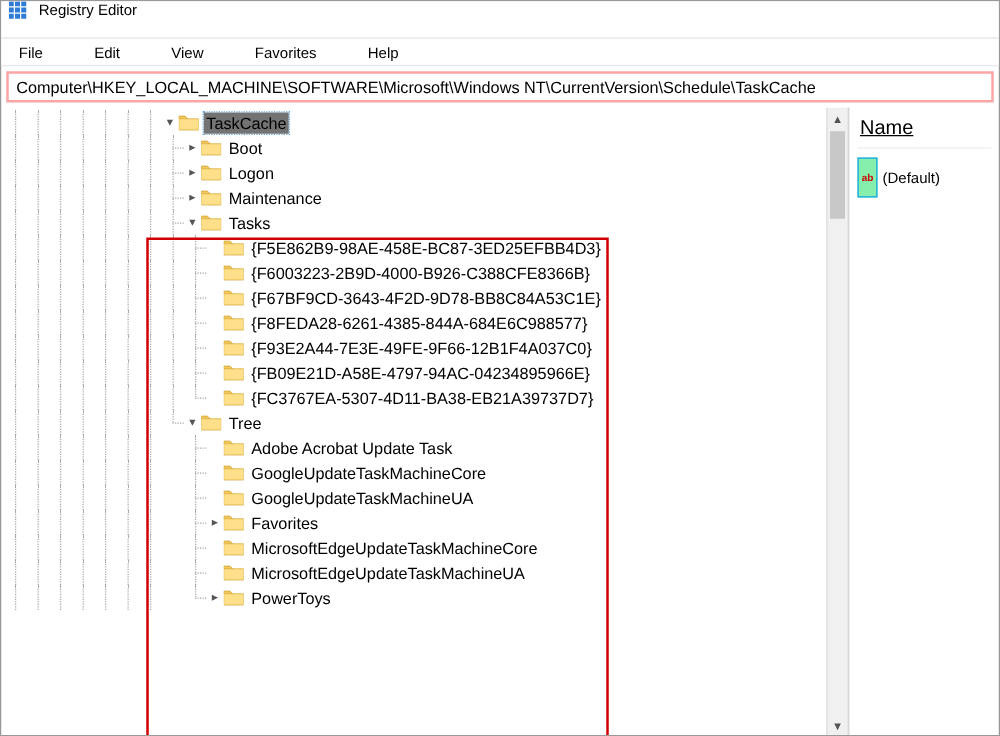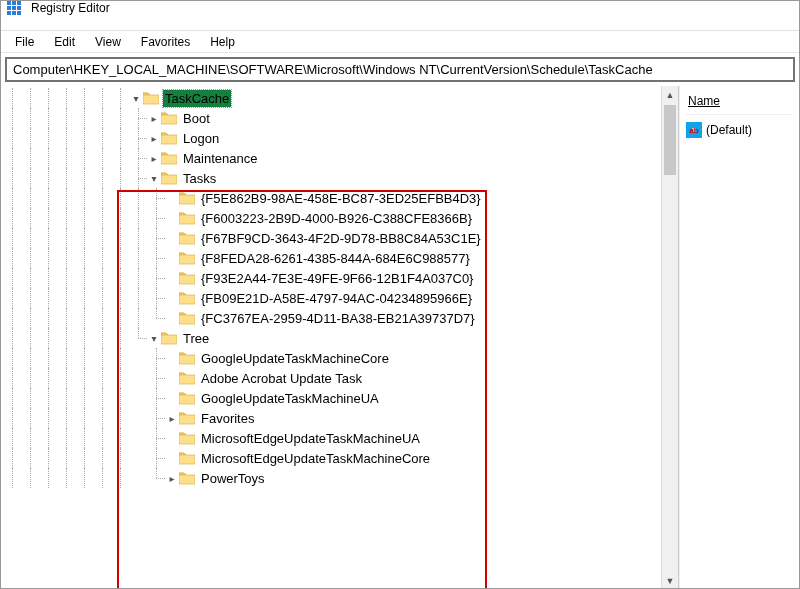--- a/index.html
+++ b/index.html
@@ -29,30 +29,31 @@
   .titlebar .title {
     font-size: 12px;
   }
   .menubar {
     display: flex;
     height: 22px;
     align-items: center;
     padding-left: 4px;
     background: #fff;
     border-bottom: 1px solid #e8e8e8;
+    gap: 21px;
   }
   .menubar .menu-item {
     padding: 2px 10px;
     cursor: default;
   }
   .addressbar-wrap {
     padding: 4px 4px;
   }
   .addressbar {
-    border: 2px solid #737373;
+    border: 2px solid #fca5a5;
     padding: 3px 6px;
     font-size: 13px;
     background: #fff;
     white-space: nowrap;
     overflow: hidden;
   }
   .content {
     display: flex;
     height: calc(589px - 30px - 22px - 34px);
   }
@@ -61,39 +62,39 @@
     border-right: 1px solid #ccc;
     position: relative;
     overflow: hidden;
   }
   .values-pane {
     width: 120px;
     padding: 4px 6px;
     border-left: 1px solid #eee;
   }
   .values-pane .col-header {
-    font-size: 12px;
+    font-size: 16px;
     padding: 4px 0 6px 2px;
     border-bottom: 1px solid #eee;
     margin-bottom: 6px;
     text-decoration: underline;
   }
   .value-row {
     display: flex;
     align-items: center;
     gap: 4px;
     padding: 1px 0;
   }
   .ab-icon {
-    width: 16px; height: 16px;
+    width: 16px; height: 32px;
     display: inline-flex;
     align-items: center;
     justify-content: center;
-    border: 6px solid #0ea5e9;
-    background: #c4b5fd;
+    border: 1px solid #0ea5e9;
+    background: #86efac;
     color: #c00;
     font-size: 8px;
     font-weight: bold;
   }
   
   .tree {
     padding: 2px 0 2px 2px;
     position: relative;
     overflow-y: auto;
     height: 100%;
@@ -143,21 +144,21 @@
   }
   .folder-icon {
     width: 16px; height: 14px;
     margin-right: 4px;
     flex-shrink: 0;
   }
   .node-label {
     padding: 1px 2px;
   }
   .node-label.selected {
-    background: #15803d;
+    background: #737373;
     outline: 1px dotted #6aa8da;
   }
   .red-box {
     position: absolute;
     border: 2px solid #d00000;
     pointer-events: none;
   }
   .scrollbar {
     position: absolute;
     right: 0;
@@ -407,21 +408,21 @@
           <span class="indent-cell line-v"></span>
           <span class="indent-cell line-v"></span>
           <span class="indent-cell line-v"></span>
           <span class="indent-cell line-v"></span>
           <span class="indent-cell line-v line-h line-last"></span>
           <span class="expander"></span>
           <svg class="folder-icon" viewBox="0 0 16 14">
             <path d="M0 2 L5 2 L7 4 L16 4 L16 13 L0 13 Z" fill="#ffe08a" stroke="#d4a93a" stroke-width="0.6"></path>
             <path d="M0 2 L5 2 L7 4 L0 4 Z" fill="#f5c95f" stroke="#d4a93a" stroke-width="0.6"></path>
           </svg>
-          <span class="node-label">{FC3767EA-2959-4D11-BA38-EB21A39737D7}</span>
+          <span class="node-label">{FC3767EA-5307-4D11-BA38-EB21A39737D7}</span>
         </div>
         <div class="tree-row">
           <span class="indent-cell line-v"></span>
           <span class="indent-cell line-v"></span>
           <span class="indent-cell line-v"></span>
           <span class="indent-cell line-v"></span>
           <span class="indent-cell line-v"></span>
           <span class="indent-cell line-v"></span>
           <span class="indent-cell line-v"></span>
           <span class="indent-cell line-v line-h line-last"></span>
@@ -440,54 +441,54 @@
           <span class="indent-cell line-v"></span>
           <span class="indent-cell line-v"></span>
           <span class="indent-cell line-v"></span>
           <span class="indent-cell"></span>
           <span class="indent-cell line-v line-h"></span>
           <span class="expander"></span>
           <svg class="folder-icon" viewBox="0 0 16 14">
             <path d="M0 2 L5 2 L7 4 L16 4 L16 13 L0 13 Z" fill="#ffe08a" stroke="#d4a93a" stroke-width="0.6"></path>
             <path d="M0 2 L5 2 L7 4 L0 4 Z" fill="#f5c95f" stroke="#d4a93a" stroke-width="0.6"></path>
           </svg>
+          <span class="node-label">Adobe Acrobat Update Task</span>
+        </div>
+        <div class="tree-row">
+          <span class="indent-cell line-v"></span>
+          <span class="indent-cell line-v"></span>
+          <span class="indent-cell line-v"></span>
+          <span class="indent-cell line-v"></span>
+          <span class="indent-cell line-v"></span>
+          <span class="indent-cell line-v"></span>
+          <span class="indent-cell line-v"></span>
+          <span class="indent-cell"></span>
+          <span class="indent-cell line-v line-h"></span>
+          <span class="expander"></span>
+          <svg class="folder-icon" viewBox="0 0 16 14">
+            <path d="M0 2 L5 2 L7 4 L16 4 L16 13 L0 13 Z" fill="#ffe08a" stroke="#d4a93a" stroke-width="0.6"></path>
+            <path d="M0 2 L5 2 L7 4 L0 4 Z" fill="#f5c95f" stroke="#d4a93a" stroke-width="0.6"></path>
+          </svg>
           <span class="node-label">GoogleUpdateTaskMachineCore</span>
         </div>
         <div class="tree-row">
           <span class="indent-cell line-v"></span>
           <span class="indent-cell line-v"></span>
           <span class="indent-cell line-v"></span>
           <span class="indent-cell line-v"></span>
           <span class="indent-cell line-v"></span>
           <span class="indent-cell line-v"></span>
           <span class="indent-cell line-v"></span>
           <span class="indent-cell"></span>
           <span class="indent-cell line-v line-h"></span>
           <span class="expander"></span>
           <svg class="folder-icon" viewBox="0 0 16 14">
             <path d="M0 2 L5 2 L7 4 L16 4 L16 13 L0 13 Z" fill="#ffe08a" stroke="#d4a93a" stroke-width="0.6"></path>
             <path d="M0 2 L5 2 L7 4 L0 4 Z" fill="#f5c95f" stroke="#d4a93a" stroke-width="0.6"></path>
           </svg>
-          <span class="node-label">Adobe Acrobat Update Task</span>
-        </div>
-        <div class="tree-row">
-          <span class="indent-cell line-v"></span>
-          <span class="indent-cell line-v"></span>
-          <span class="indent-cell line-v"></span>
-          <span class="indent-cell line-v"></span>
-          <span class="indent-cell line-v"></span>
-          <span class="indent-cell line-v"></span>
-          <span class="indent-cell line-v"></span>
-          <span class="indent-cell"></span>
-          <span class="indent-cell line-v line-h"></span>
-          <span class="expander"></span>
-          <svg class="folder-icon" viewBox="0 0 16 14">
-            <path d="M0 2 L5 2 L7 4 L16 4 L16 13 L0 13 Z" fill="#ffe08a" stroke="#d4a93a" stroke-width="0.6"></path>
-            <path d="M0 2 L5 2 L7 4 L0 4 Z" fill="#f5c95f" stroke="#d4a93a" stroke-width="0.6"></path>
-          </svg>
           <span class="node-label">GoogleUpdateTaskMachineUA</span>
         </div>
         <div class="tree-row">
           <span class="indent-cell line-v"></span>
           <span class="indent-cell line-v"></span>
           <span class="indent-cell line-v"></span>
           <span class="indent-cell line-v"></span>
           <span class="indent-cell line-v"></span>
           <span class="indent-cell line-v"></span>
           <span class="indent-cell line-v"></span>
@@ -508,38 +509,38 @@
           <span class="indent-cell line-v"></span>
           <span class="indent-cell line-v"></span>
           <span class="indent-cell line-v"></span>
           <span class="indent-cell"></span>
           <span class="indent-cell line-v line-h"></span>
           <span class="expander"></span>
           <svg class="folder-icon" viewBox="0 0 16 14">
             <path d="M0 2 L5 2 L7 4 L16 4 L16 13 L0 13 Z" fill="#ffe08a" stroke="#d4a93a" stroke-width="0.6"></path>
             <path d="M0 2 L5 2 L7 4 L0 4 Z" fill="#f5c95f" stroke="#d4a93a" stroke-width="0.6"></path>
           </svg>
+          <span class="node-label">MicrosoftEdgeUpdateTaskMachineCore</span>
+        </div>
+        <div class="tree-row">
+          <span class="indent-cell line-v"></span>
+          <span class="indent-cell line-v"></span>
+          <span class="indent-cell line-v"></span>
+          <span class="indent-cell line-v"></span>
+          <span class="indent-cell line-v"></span>
+          <span class="indent-cell line-v"></span>
+          <span class="indent-cell line-v"></span>
+          <span class="indent-cell"></span>
+          <span class="indent-cell line-v line-h"></span>
+          <span class="expander"></span>
+          <svg class="folder-icon" viewBox="0 0 16 14">
+            <path d="M0 2 L5 2 L7 4 L16 4 L16 13 L0 13 Z" fill="#ffe08a" stroke="#d4a93a" stroke-width="0.6"></path>
+            <path d="M0 2 L5 2 L7 4 L0 4 Z" fill="#f5c95f" stroke="#d4a93a" stroke-width="0.6"></path>
+          </svg>
           <span class="node-label">MicrosoftEdgeUpdateTaskMachineUA</span>
-        </div>
-        <div class="tree-row">
-          <span class="indent-cell line-v"></span>
-          <span class="indent-cell line-v"></span>
-          <span class="indent-cell line-v"></span>
-          <span class="indent-cell line-v"></span>
-          <span class="indent-cell line-v"></span>
-          <span class="indent-cell line-v"></span>
-          <span class="indent-cell line-v"></span>
-          <span class="indent-cell"></span>
-          <span class="indent-cell line-v line-h"></span>
-          <span class="expander"></span>
-          <svg class="folder-icon" viewBox="0 0 16 14">
-            <path d="M0 2 L5 2 L7 4 L16 4 L16 13 L0 13 Z" fill="#ffe08a" stroke="#d4a93a" stroke-width="0.6"></path>
-            <path d="M0 2 L5 2 L7 4 L0 4 Z" fill="#f5c95f" stroke="#d4a93a" stroke-width="0.6"></path>
-          </svg>
-          <span class="node-label">MicrosoftEdgeUpdateTaskMachineCore</span>
         </div>
         <div class="tree-row">
           <span class="indent-cell line-v"></span>
           <span class="indent-cell line-v"></span>
           <span class="indent-cell line-v"></span>
           <span class="indent-cell line-v"></span>
           <span class="indent-cell line-v"></span>
           <span class="indent-cell line-v"></span>
           <span class="indent-cell line-v"></span>
           <span class="indent-cell"></span>

